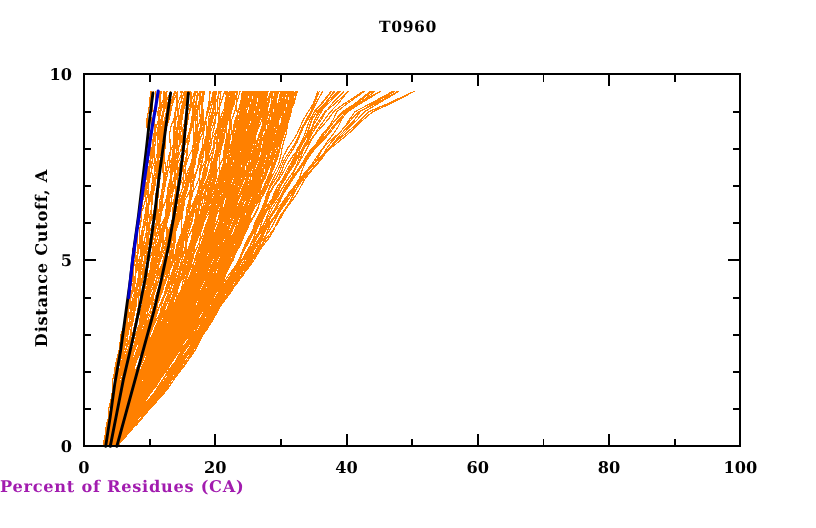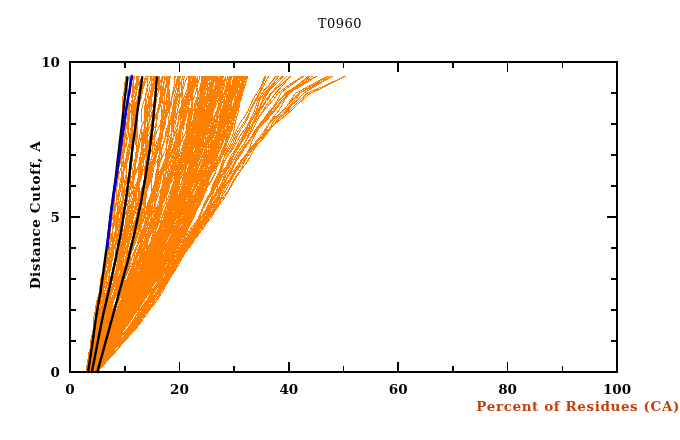--- a/index.html
+++ b/index.html
@@ -21,36 +21,36 @@
     width: 680px;
     height: 440px;
   }
   .chart-title {
     position: absolute;
     left: 0;
     top: 16px;
     width: 680px;
     text-align: center;
     font-family: "DejaVu Serif", serif;
-    font-weight: normal;
+    font-weight: bold;
     font-size: 13px;
     letter-spacing: 0.5px;
     color: #000000;
   }
   .xlabel {
     position: absolute;
     left: 0;
     top: 398px;
     width: 680px;
-    text-align: right;
+    text-align: left;
     font-family: "DejaVu Serif", serif;
     font-weight: bold;
     font-size: 13.5px;
     letter-spacing: 0.6px;
-    color: #c2410c;
+    color: #a21caf;
   }
   .ylabel {
     position: absolute;
     left: -95px;
     top: 207px;
     width: 260px;
     text-align: center;
     transform: rotate(-90deg);
     transform-origin: center center;
     font-family: "DejaVu Serif", serif;

